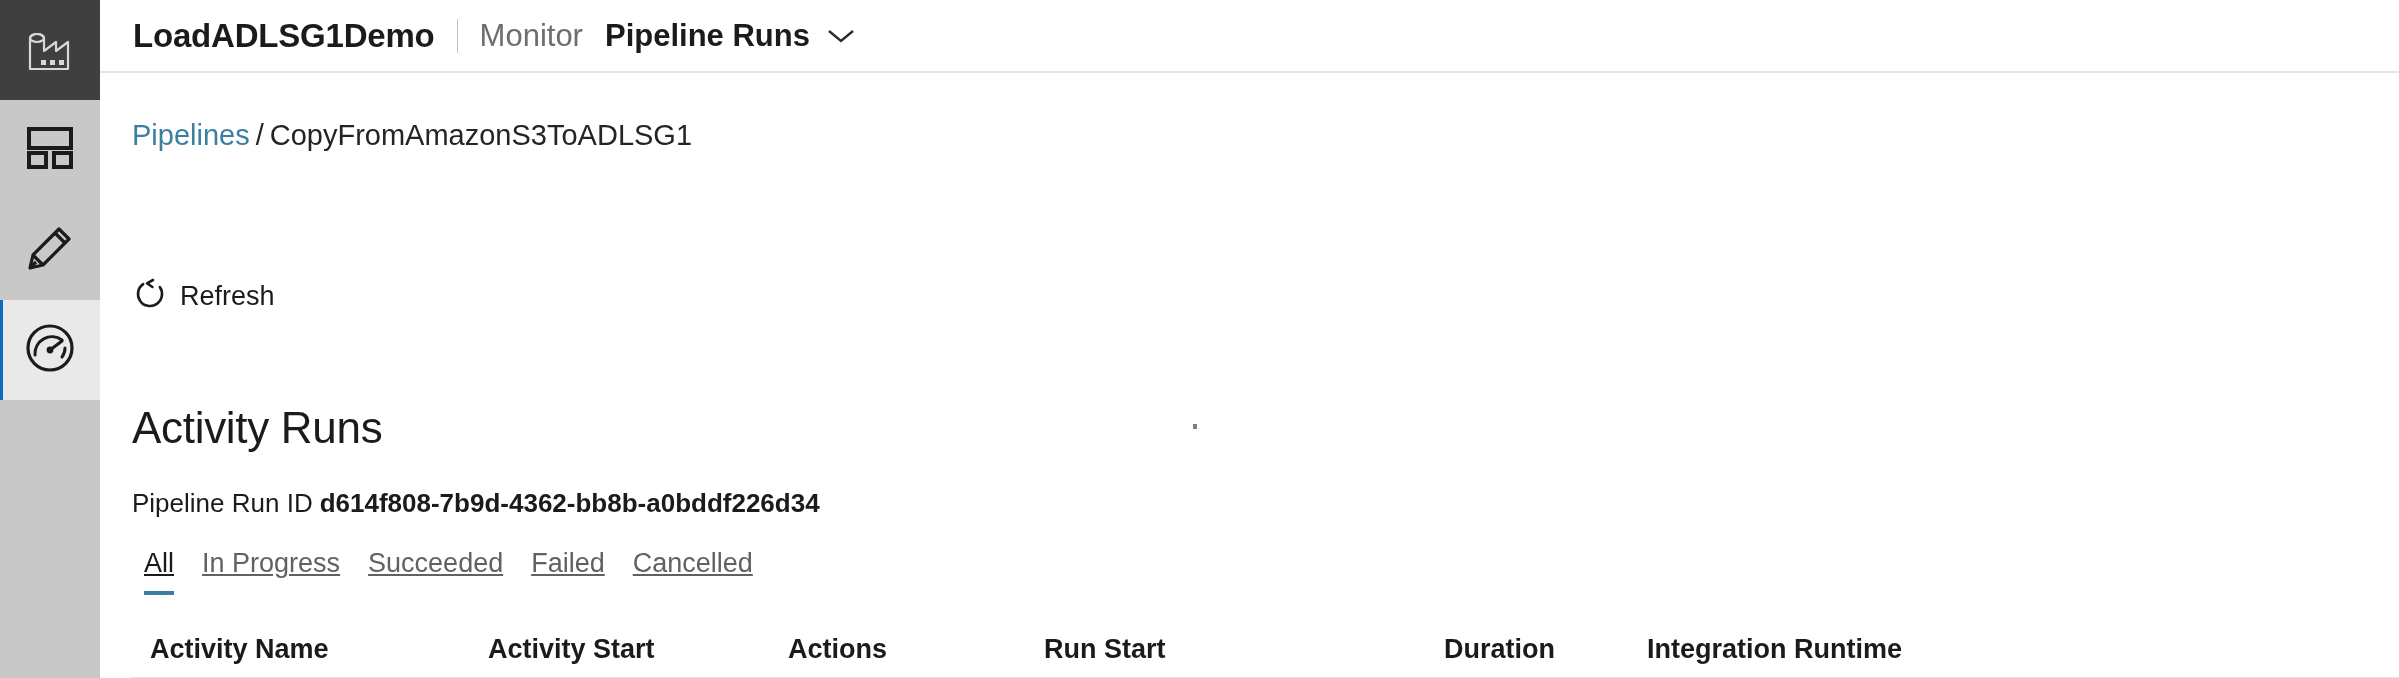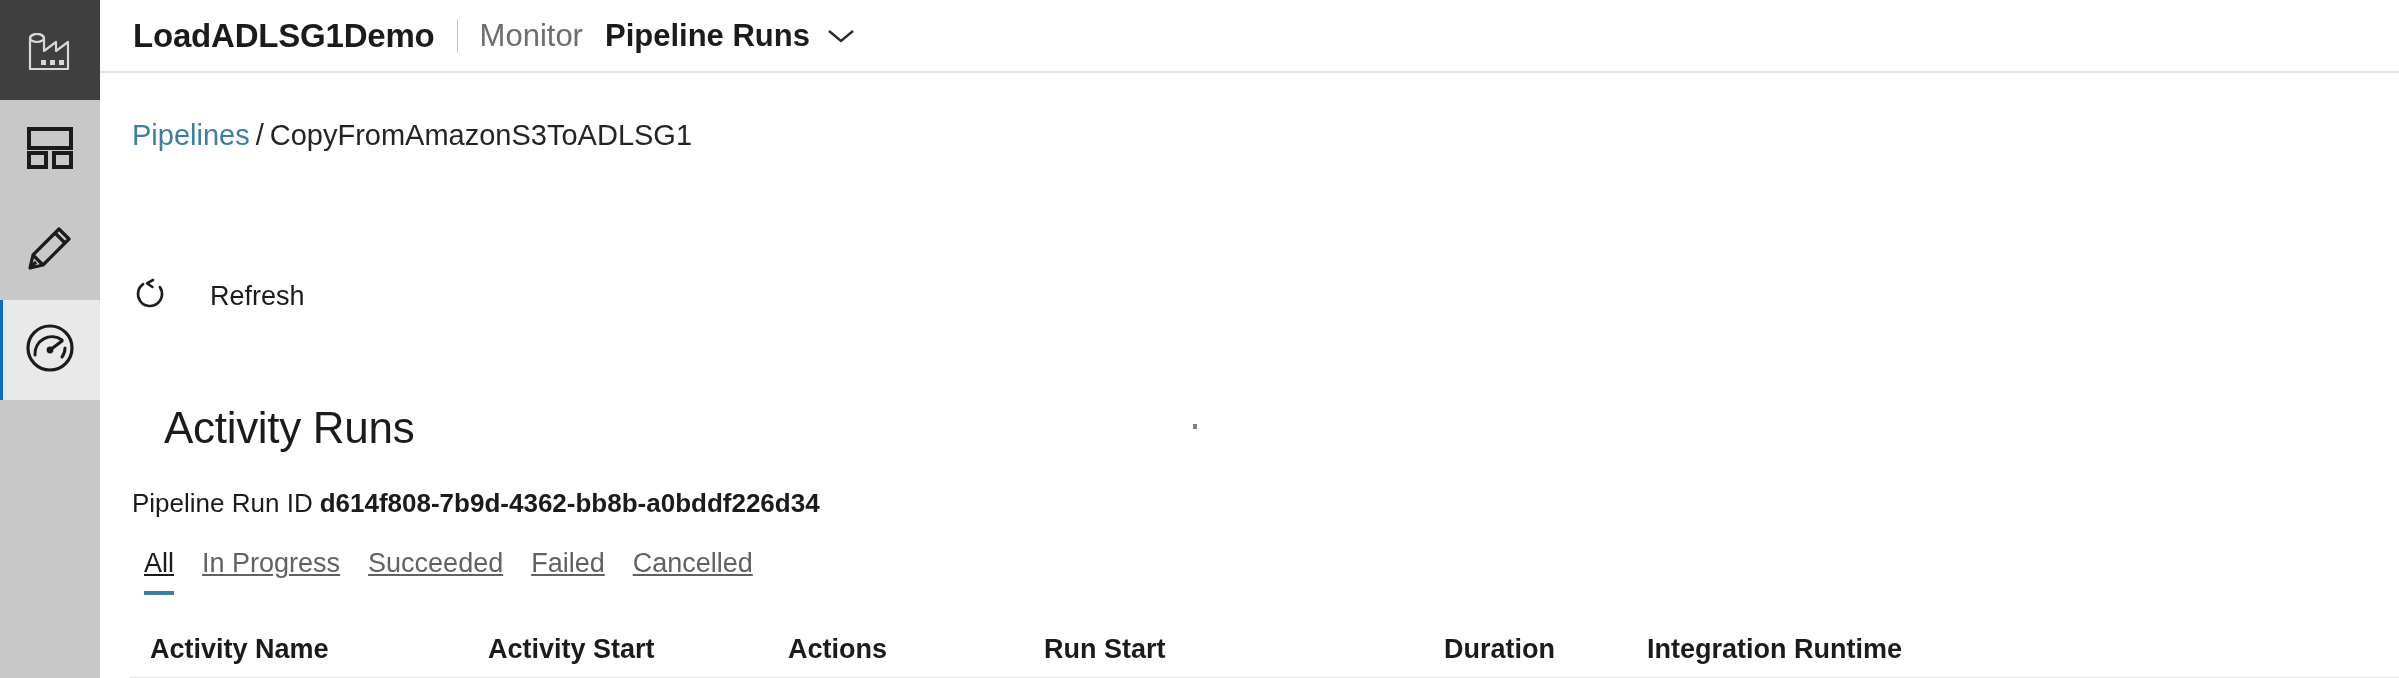--- a/index.html
+++ b/index.html
@@ -123,36 +123,34 @@
   }
   #breadcrumb .bc-sep { color: #242424; margin: 0 6px; }
   #breadcrumb .bc-cur { color: #242424; }
 
   #refresh {
     position: absolute;
     left: 34px; top: 205px;
     display: inline-flex;
     align-items: center;
     cursor: pointer;
-    gap: 30px;
   }
   #refresh .rf-label {
     font-size: 27px;
     color: #1b1b1b;
     margin-left: 14px;
   }
 
   #page-title {
     position: absolute;
     left: 32px; top: 330px;
     font-size: 44px;
     font-weight: 400;
     color: #1b1b1b;
     letter-spacing: -0.3px;
-    margin-left: 32px;
   }
 
   #runid {
     position: absolute;
     left: 32px; top: 415px;
     font-size: 26px;
     color: #1b1b1b;
     white-space: nowrap;
   }
   #runid .rid-value { font-weight: bold; margin-left: 7px; }

